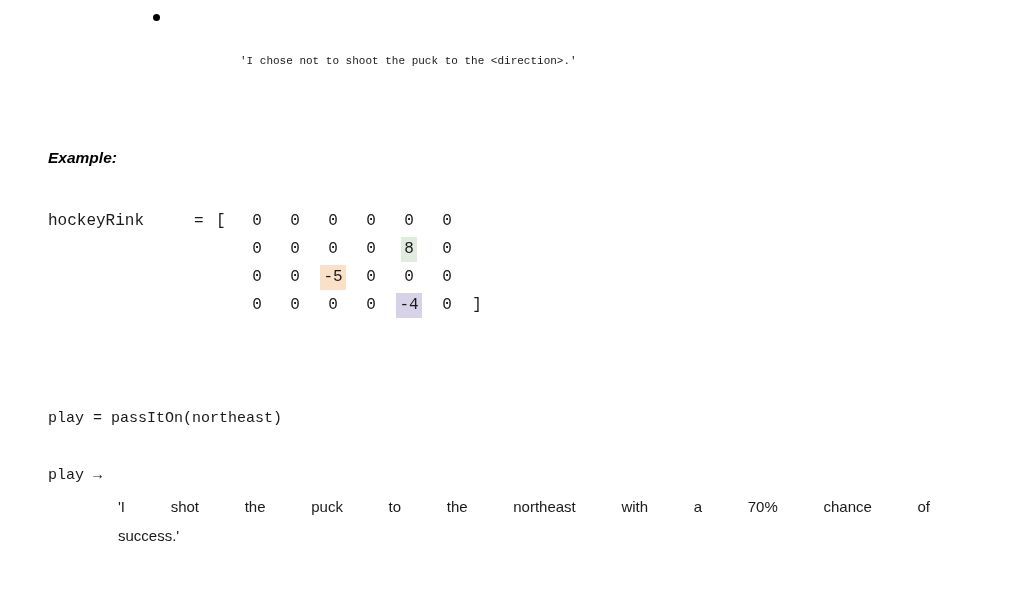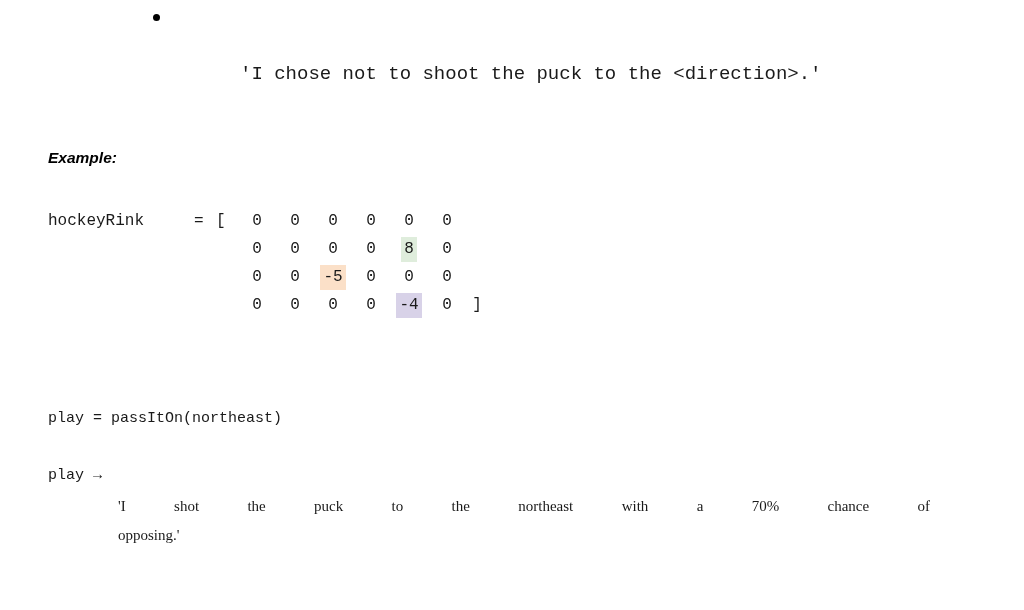--- a/index.html
+++ b/index.html
@@ -41,23 +41,23 @@
     font-family: "Liberation Sans", sans-serif;
     font-size: 15.5px;
     line-height: 28px;
     color: #111111;
     letter-spacing: 0.1px;
   }
 
   .quote-line {
     position: absolute;
     left: 240px;
-    top: 63px;
+    top: 50px;
     font-family: "Liberation Mono", monospace;
-    font-size: 19px;
+    font-size: 11px;
     line-height: 22px;
     color: #1a1a1a;
     white-space: pre;
   }
 
   
   .example-heading {
     position: absolute;
     left: 48px;
     top: 149px;
@@ -132,21 +132,21 @@
     line-height: 22px;
   }
   #call-line  { top: 408px; }
   #play-line  { top: 465px; }
 
   .output-block {
     position: absolute;
     left: 118px;
     top: 492px;
     width: 812px;
-    font-family: Liberation Serif, serif;
+    font-family: Liberation Sans, sans-serif;
     font-size: 15px;
     color: #1a1a1a;
     line-height: 29px;
   }
   .out-just {
     text-align: justify;
     text-align-last: justify;
     white-space: normal;
   }
   .out-last {
@@ -186,14 +186,14 @@
     <span class="mx-pad"></span><span class="mx-cell"><span class="cellval">0</span></span><span class="mx-cell"><span class="cellval">0</span></span><span class="mx-cell"><span class="cellval">0</span></span><span class="mx-cell"><span class="cellval">0</span></span><span class="mx-cell hl-purple"><span class="cellval">-4</span></span><span class="mx-cell"><span class="cellval">0</span></span><span class="mx-close">]</span>
   </div>
 
 </div>
 
 <div class="code-line" id="call-line">play = passItOn(northeast)</div>
 <div class="code-line" id="play-line">play →</div>
 
 <div class="output-block">
   <div class="out-just">'I shot the puck to the northeast with a 70% chance of</div>
-  <div class="out-last">opposing.'</div>
+  <div class="out-last">success.'</div>
 </div>
 
 </body></html>

